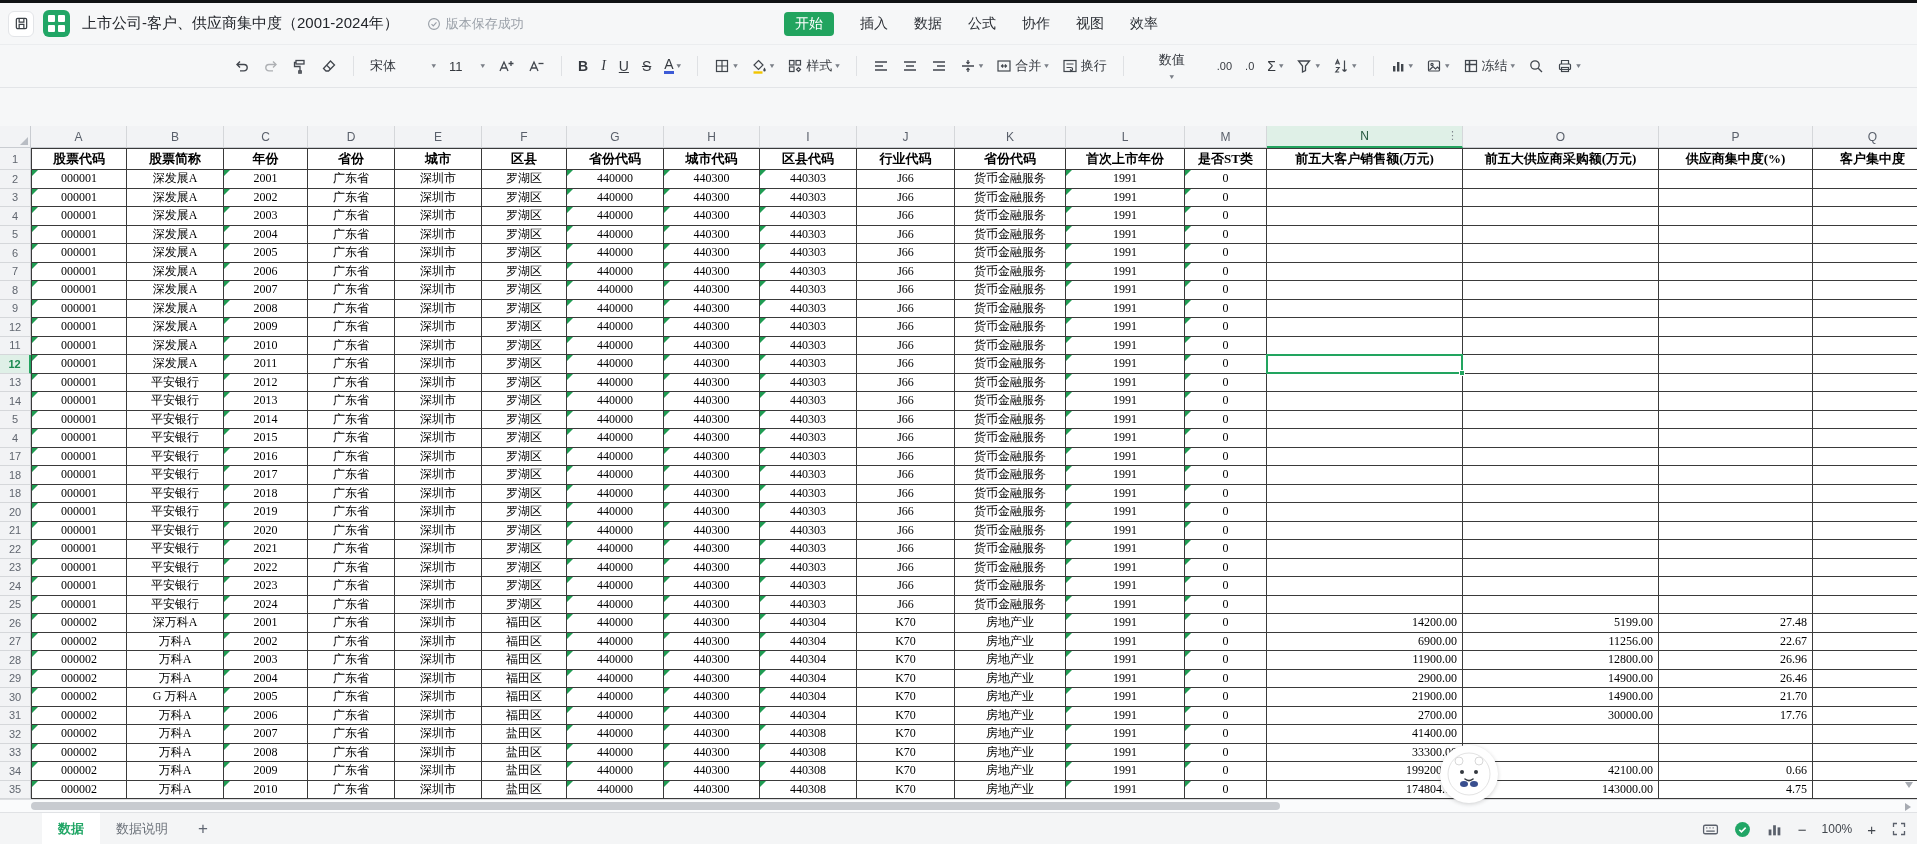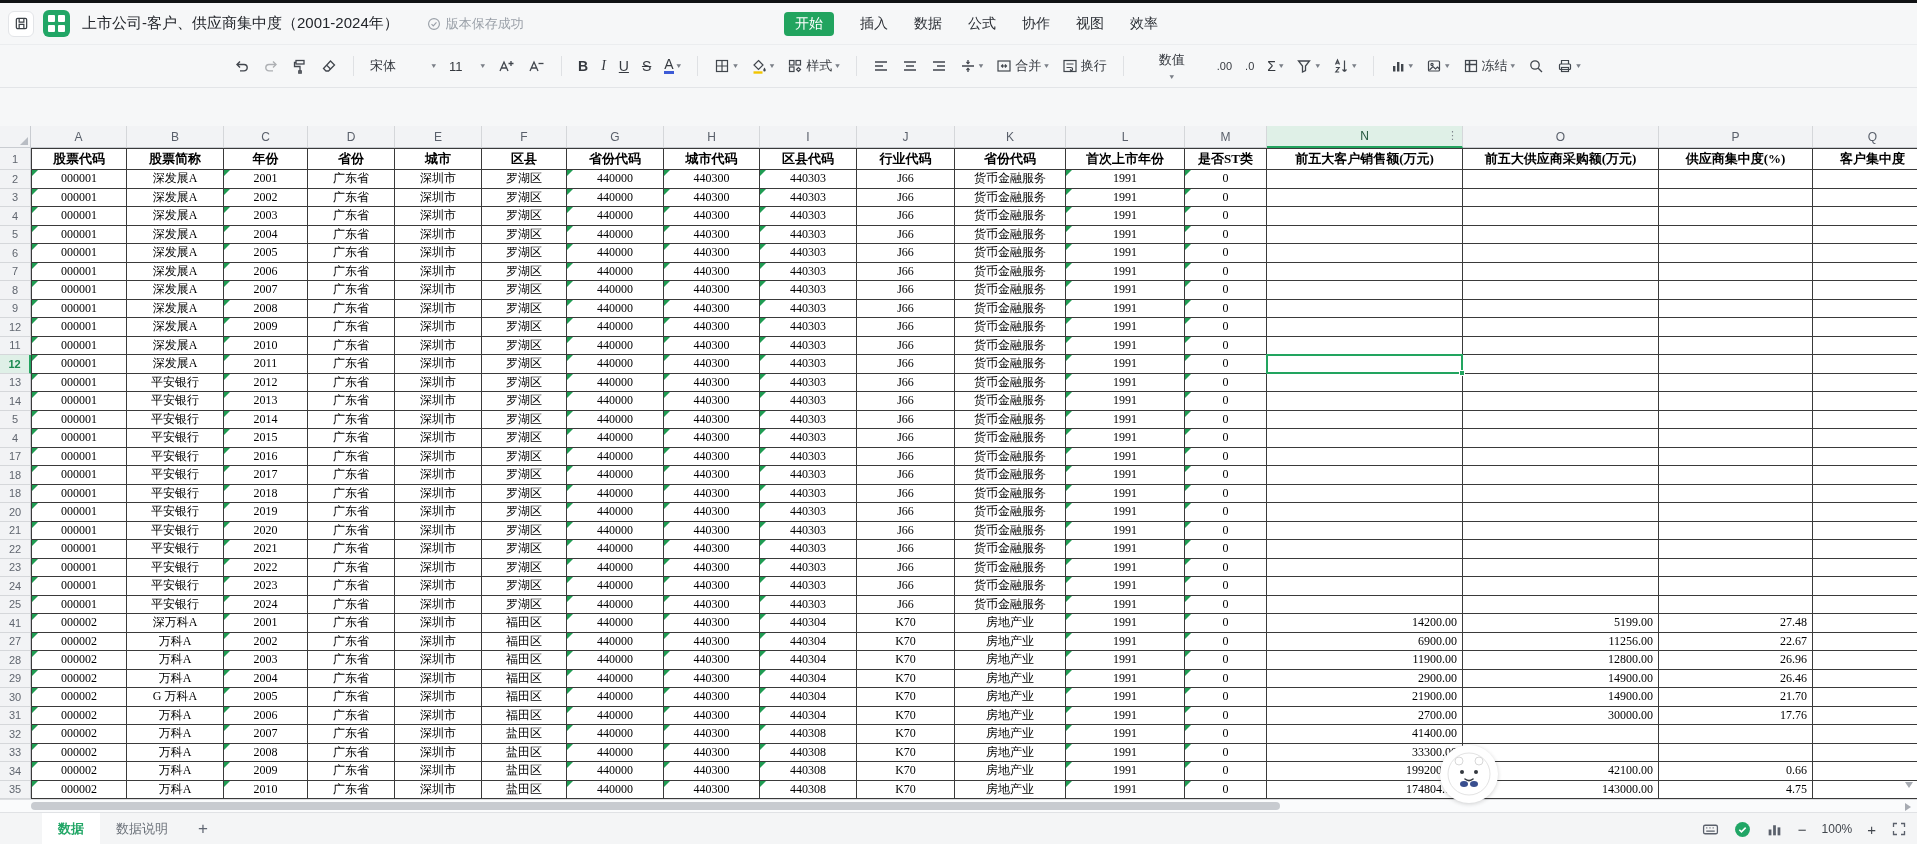--- a/index.html
+++ b/index.html
@@ -842,21 +842,21 @@
         <div class="cell" style="width: 98px;">J66</div>
         <div class="cell" style="width: 111px;">货币金融服务</div>
         <div class="cell" style="width: 119px;">1991<span class="tri"></span></div>
         <div class="cell" style="width: 82px;">0<span class="tri"></span></div>
         <div class="cell ralign" style="width: 196px;"></div>
         <div class="cell ralign" style="width: 196px;"></div>
         <div class="cell ralign" style="width: 154px;"></div>
         <div class="cell" style="width: 120px;"></div>
       </div>
       <div class="grow" style="height: 18.5px;">
-        <div class="gut">41</div>
+        <div class="gut">26</div>
         <div class="cell first" style="width: 96px;">000002<span class="tri"></span></div>
         <div class="cell" style="width: 97px;">深万科A</div>
         <div class="cell" style="width: 84px;">2001<span class="tri"></span></div>
         <div class="cell" style="width: 87px;">广东省</div>
         <div class="cell" style="width: 87px;">深圳市</div>
         <div class="cell" style="width: 85px;">福田区</div>
         <div class="cell" style="width: 97px;">440000<span class="tri"></span></div>
         <div class="cell" style="width: 96px;">440300<span class="tri"></span></div>
         <div class="cell" style="width: 97px;">440304<span class="tri"></span></div>
         <div class="cell" style="width: 98px;">K70</div>

